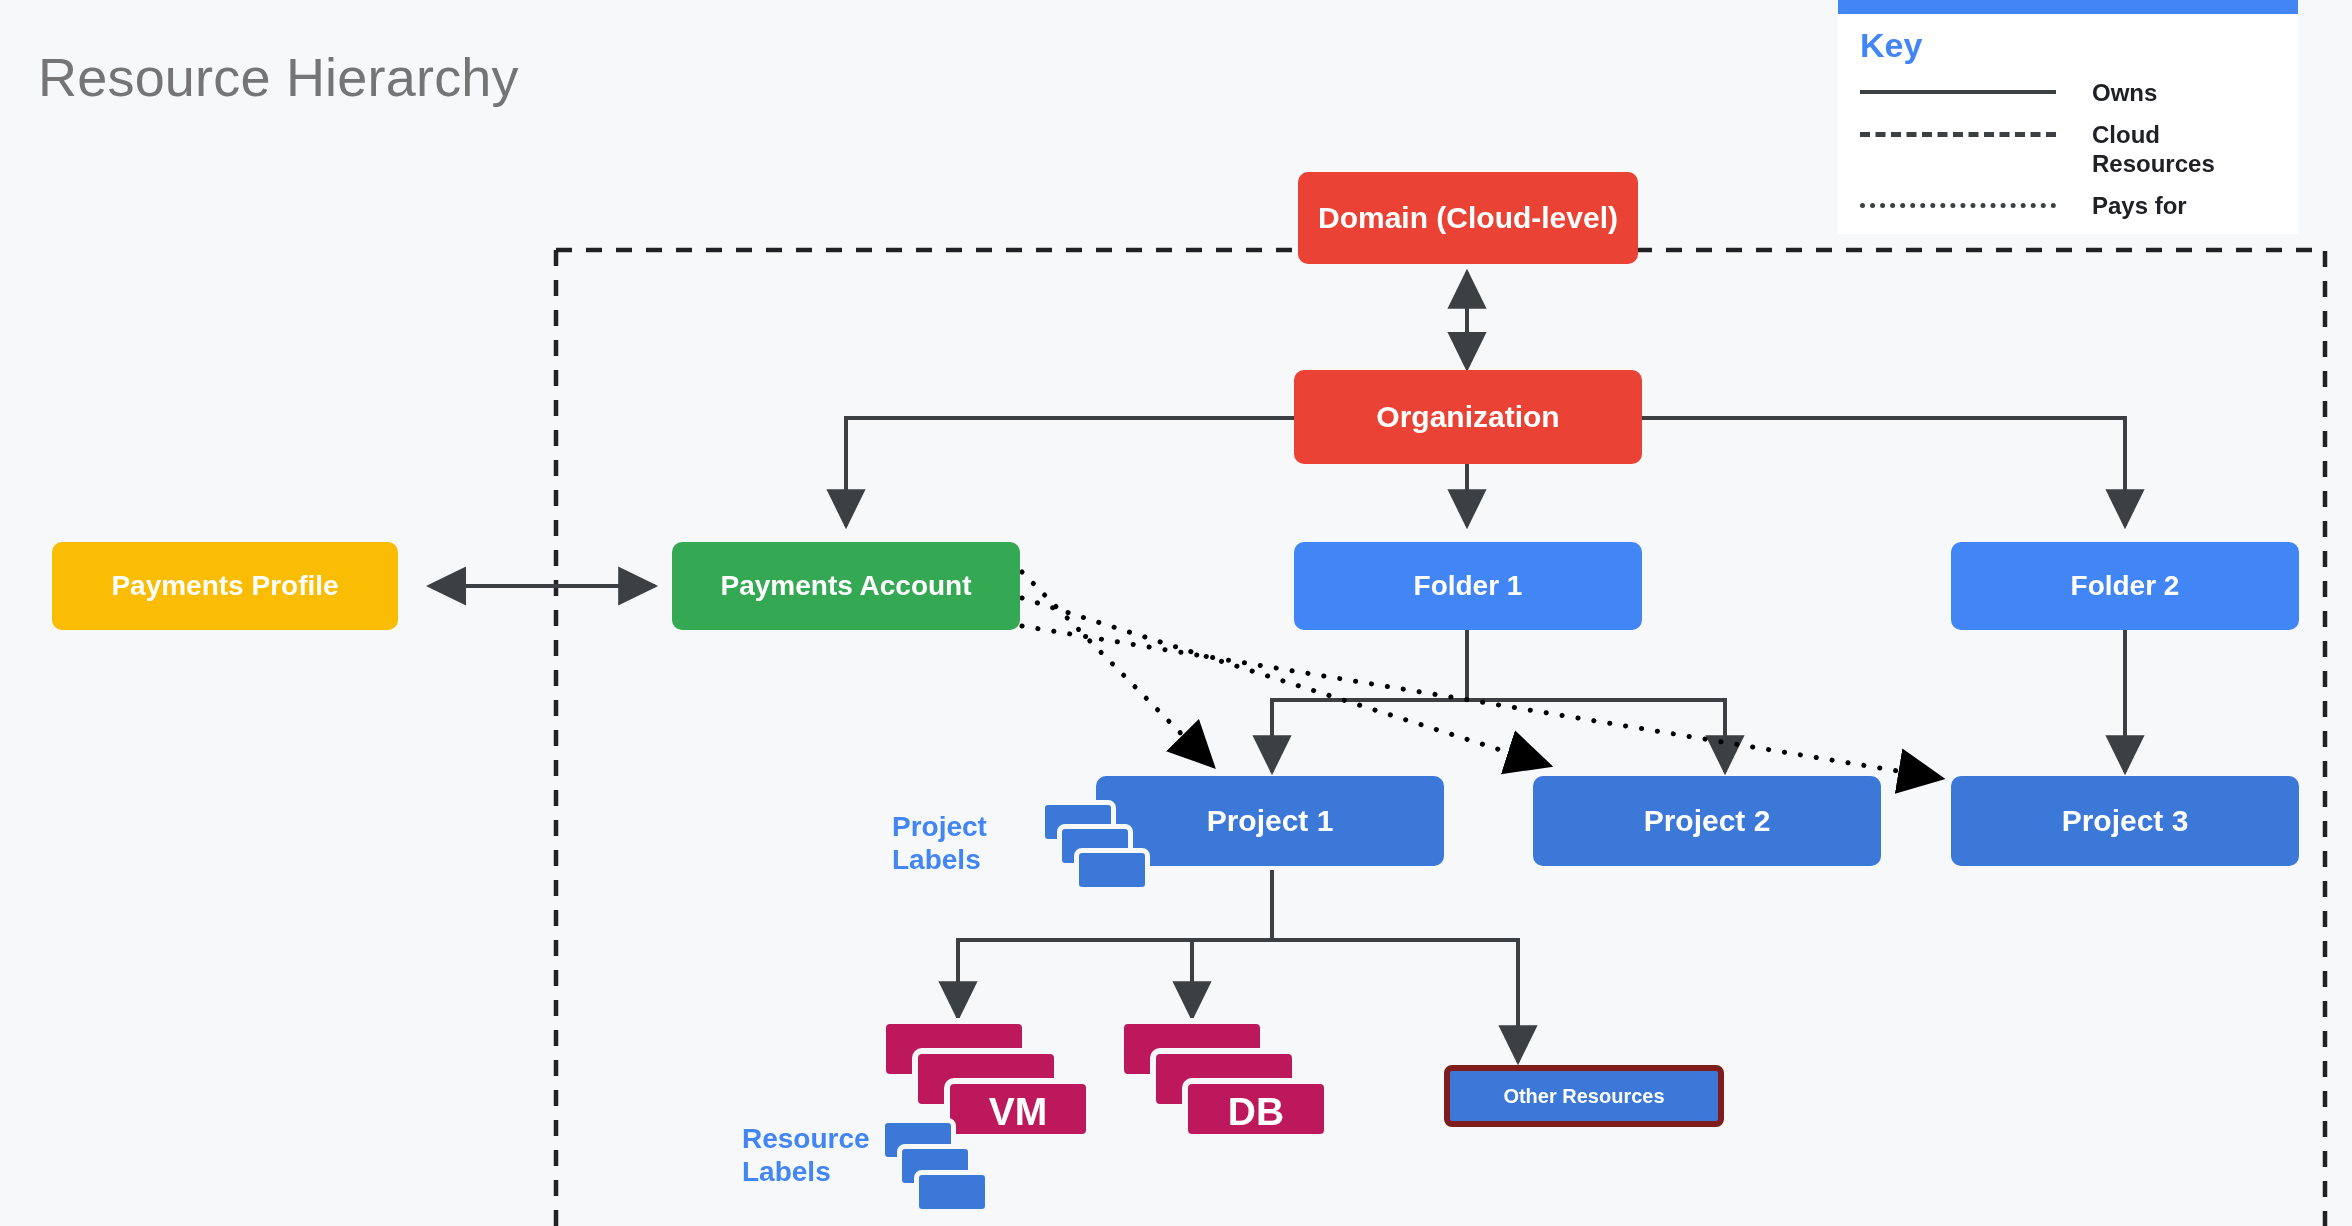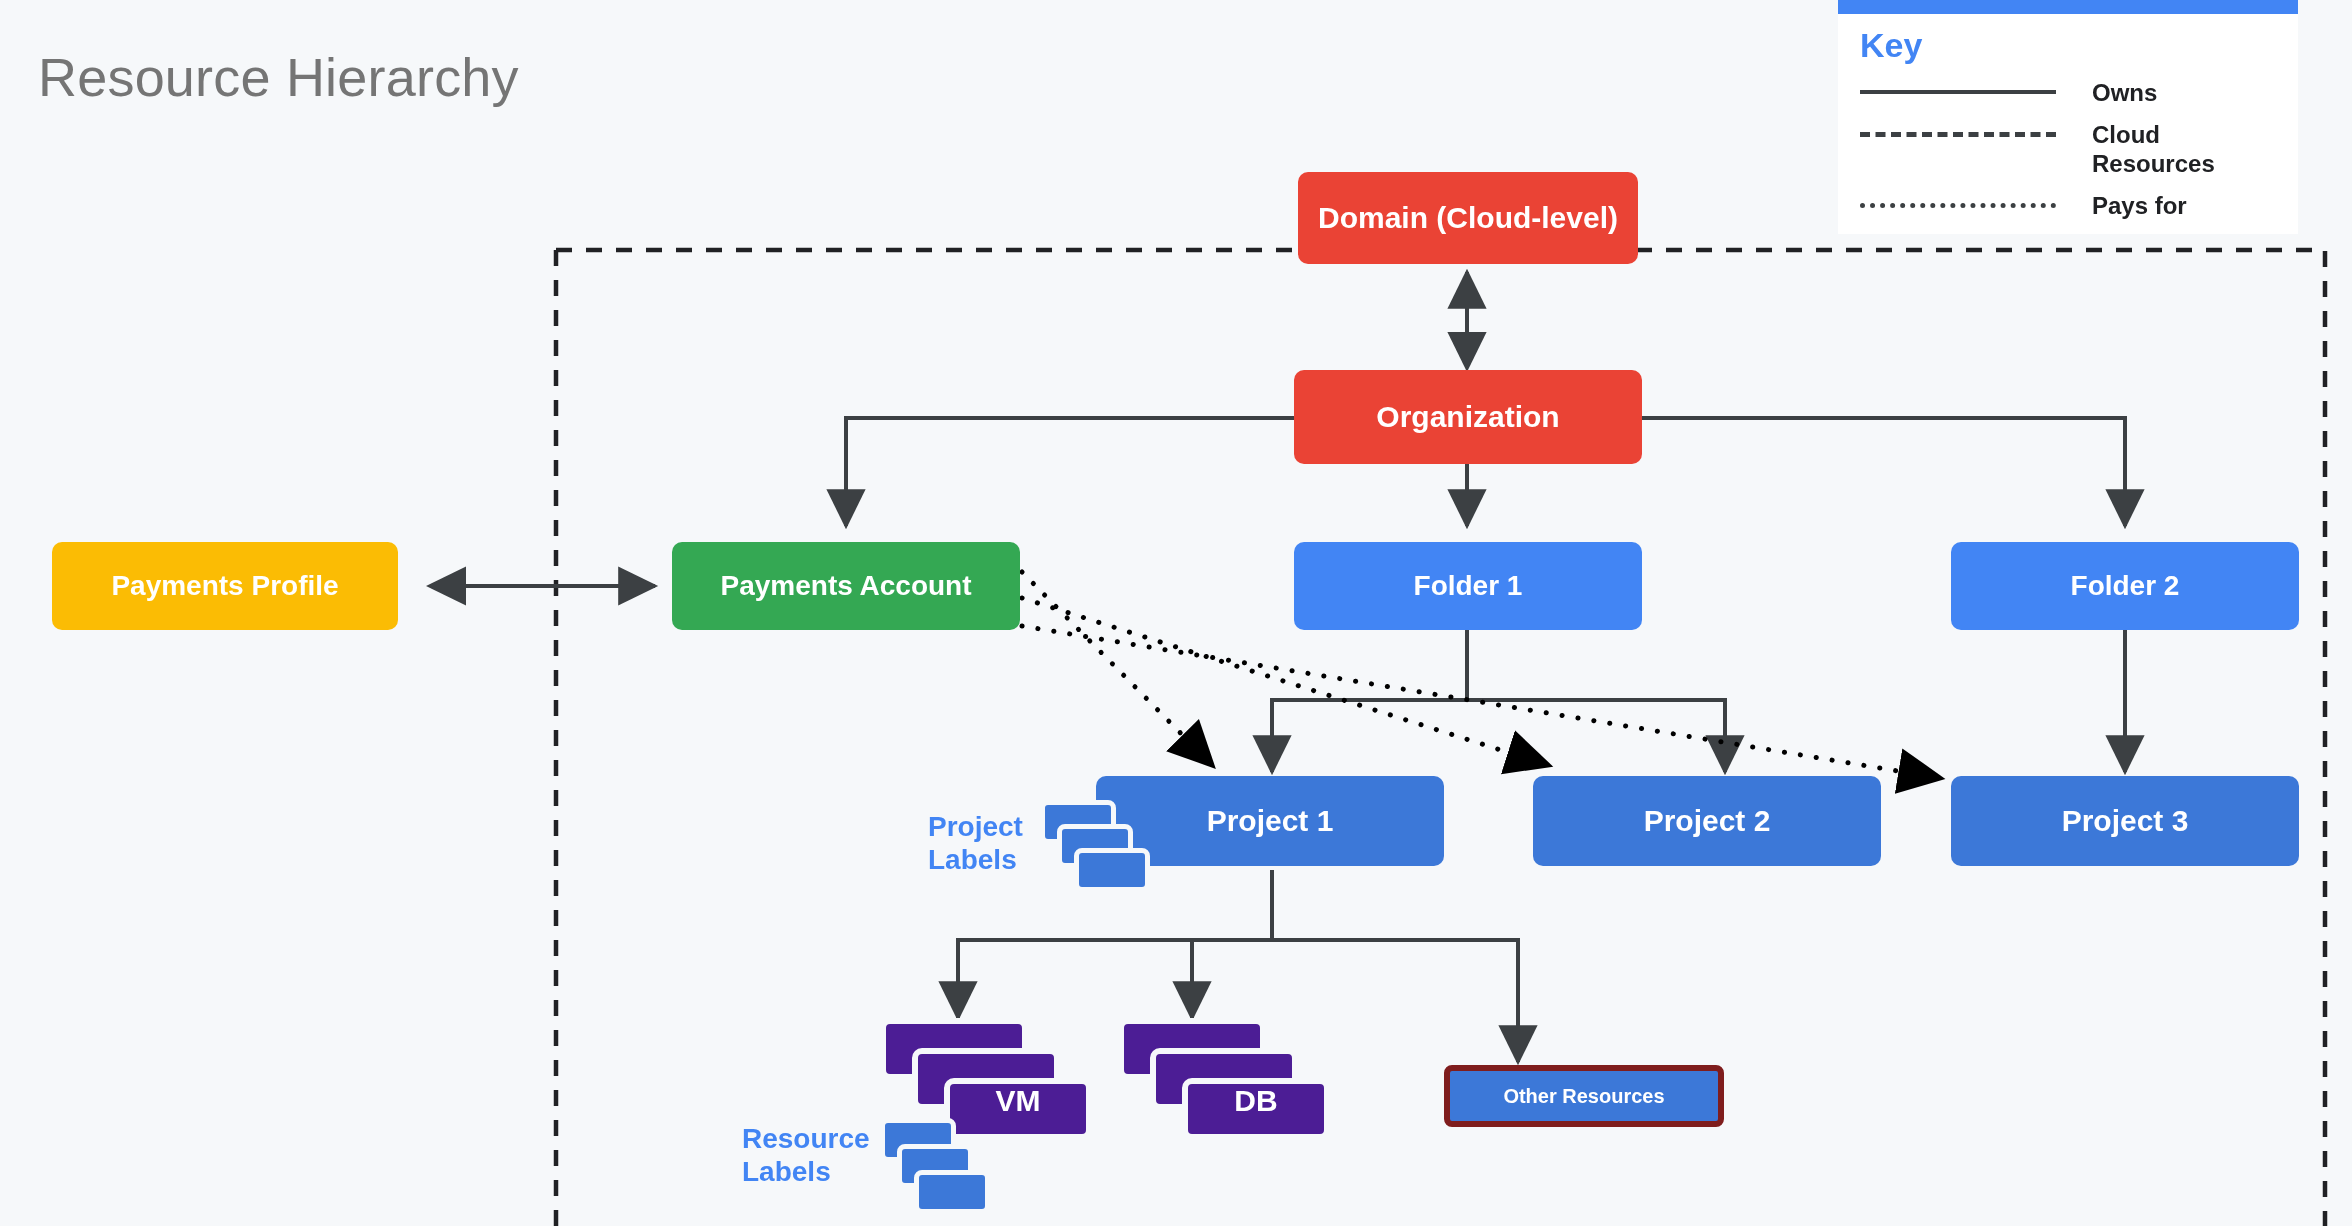--- a/index.html
+++ b/index.html
@@ -73,30 +73,30 @@
     position: absolute;
     background: #3c78d8;
     border: 5px solid #f6f8fa;
     border-radius: 8px;
     box-sizing: content-box;
   }
   
   .res-stack { position: absolute; }
   .res-card {
     position: absolute;
-    background: #4c1d95;
+    background: #be185d;
     border: 6px solid #f6f8fa;
     border-radius: 10px;
     box-sizing: border-box;
     display: flex;
-    align-items: flex-start;
+    align-items: flex-end;
     justify-content: center;
     color: #fff;
     font-weight: bold;
-    font-size: 30px;
+    font-size: 39px;
   }
   
   #key-panel {
     position: absolute;
     left: 1838px;
     top: 0px;
     width: 460px;
     background: #ffffff;
     border-top: 14px solid #4285f4;
     padding: 0 0 14px 0;
@@ -221,21 +221,21 @@
   </div>
 
   <div class="node dblue" style="left:1951px; top:776px; width:348px; height:90px; font-size:30px;">
     <span>Project 3</span>
   </div>
 
   <div class="node dblue" style="left:1444px; top:1065px; width:280px; height:62px; font-size:20px; border-radius:8px; border:6px solid #7f1d1d;">
     <span>Other Resources</span>
   </div>
 
-  <div class="caption" style="left:928px; top:810px; width:180px;">Project
+  <div class="caption" style="left:892px; top:810px; width:180px;">Project
 Labels</div>
 
   <div class="caption" style="left:742px; top:1122px; width:200px;">Resource
 Labels</div>
 
   <div class="stack" style="left:1040px; top:800px; width:140px; height:100px;">
     <div class="chip" style="left:0px;  top:0px;  width:66px; height:34px;"></div>
     <div class="chip" style="left:17px; top:24px; width:66px; height:34px;"></div>
     <div class="chip" style="left:34px; top:48px; width:66px; height:34px;"></div>
   </div>

